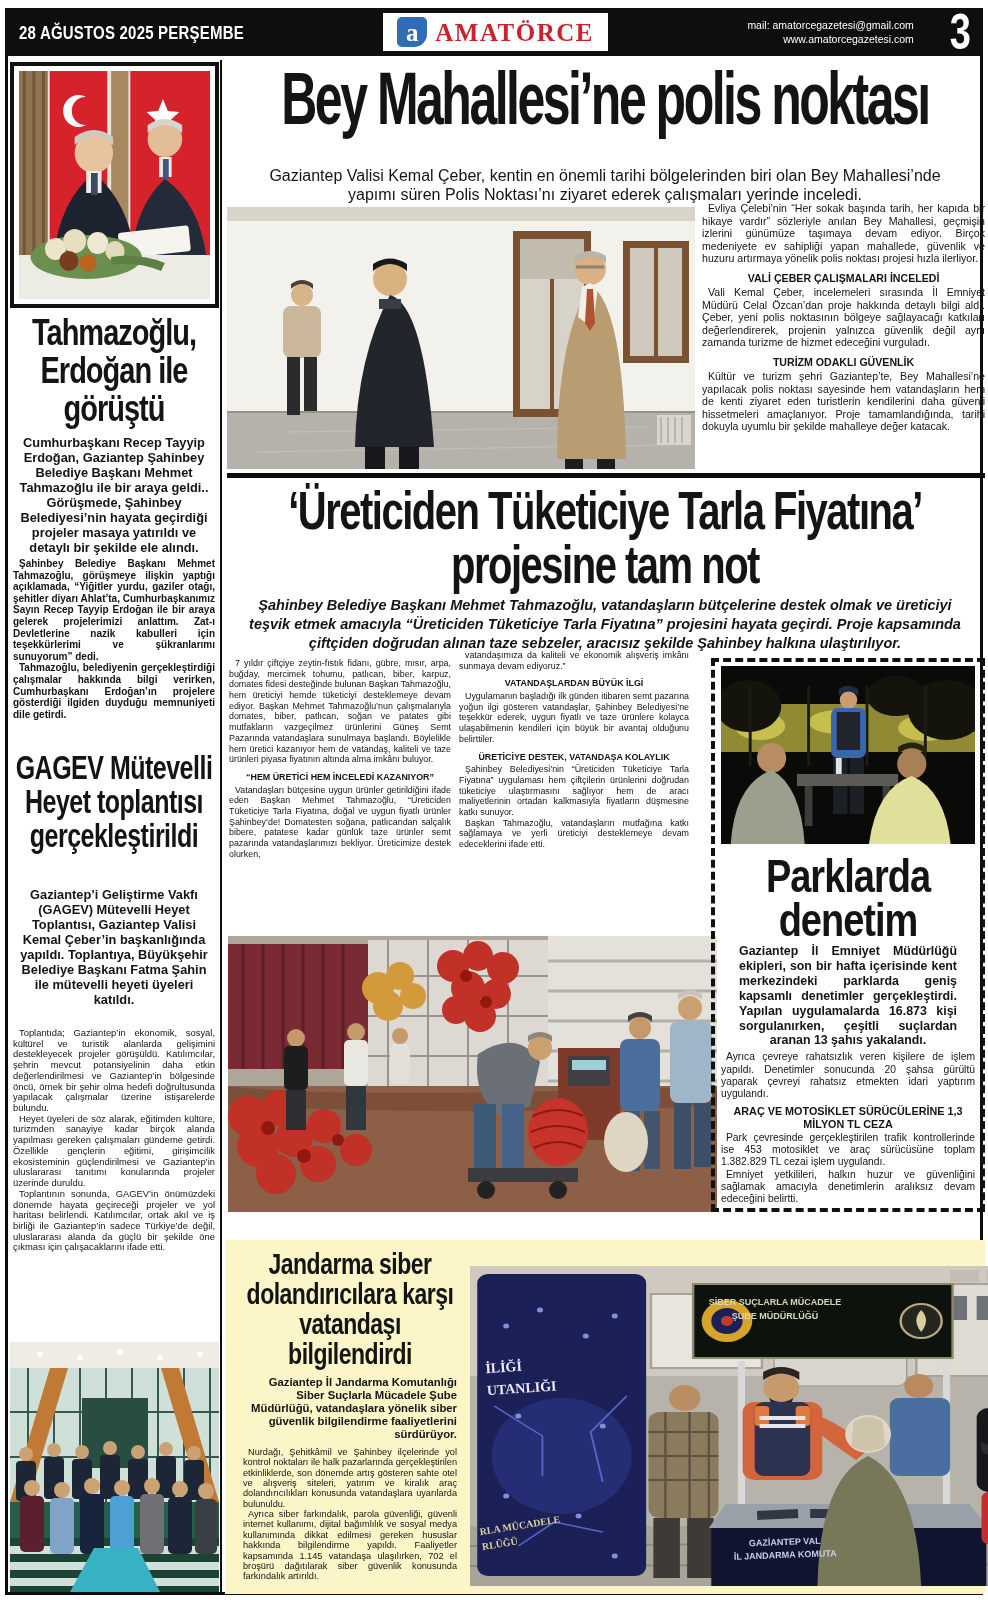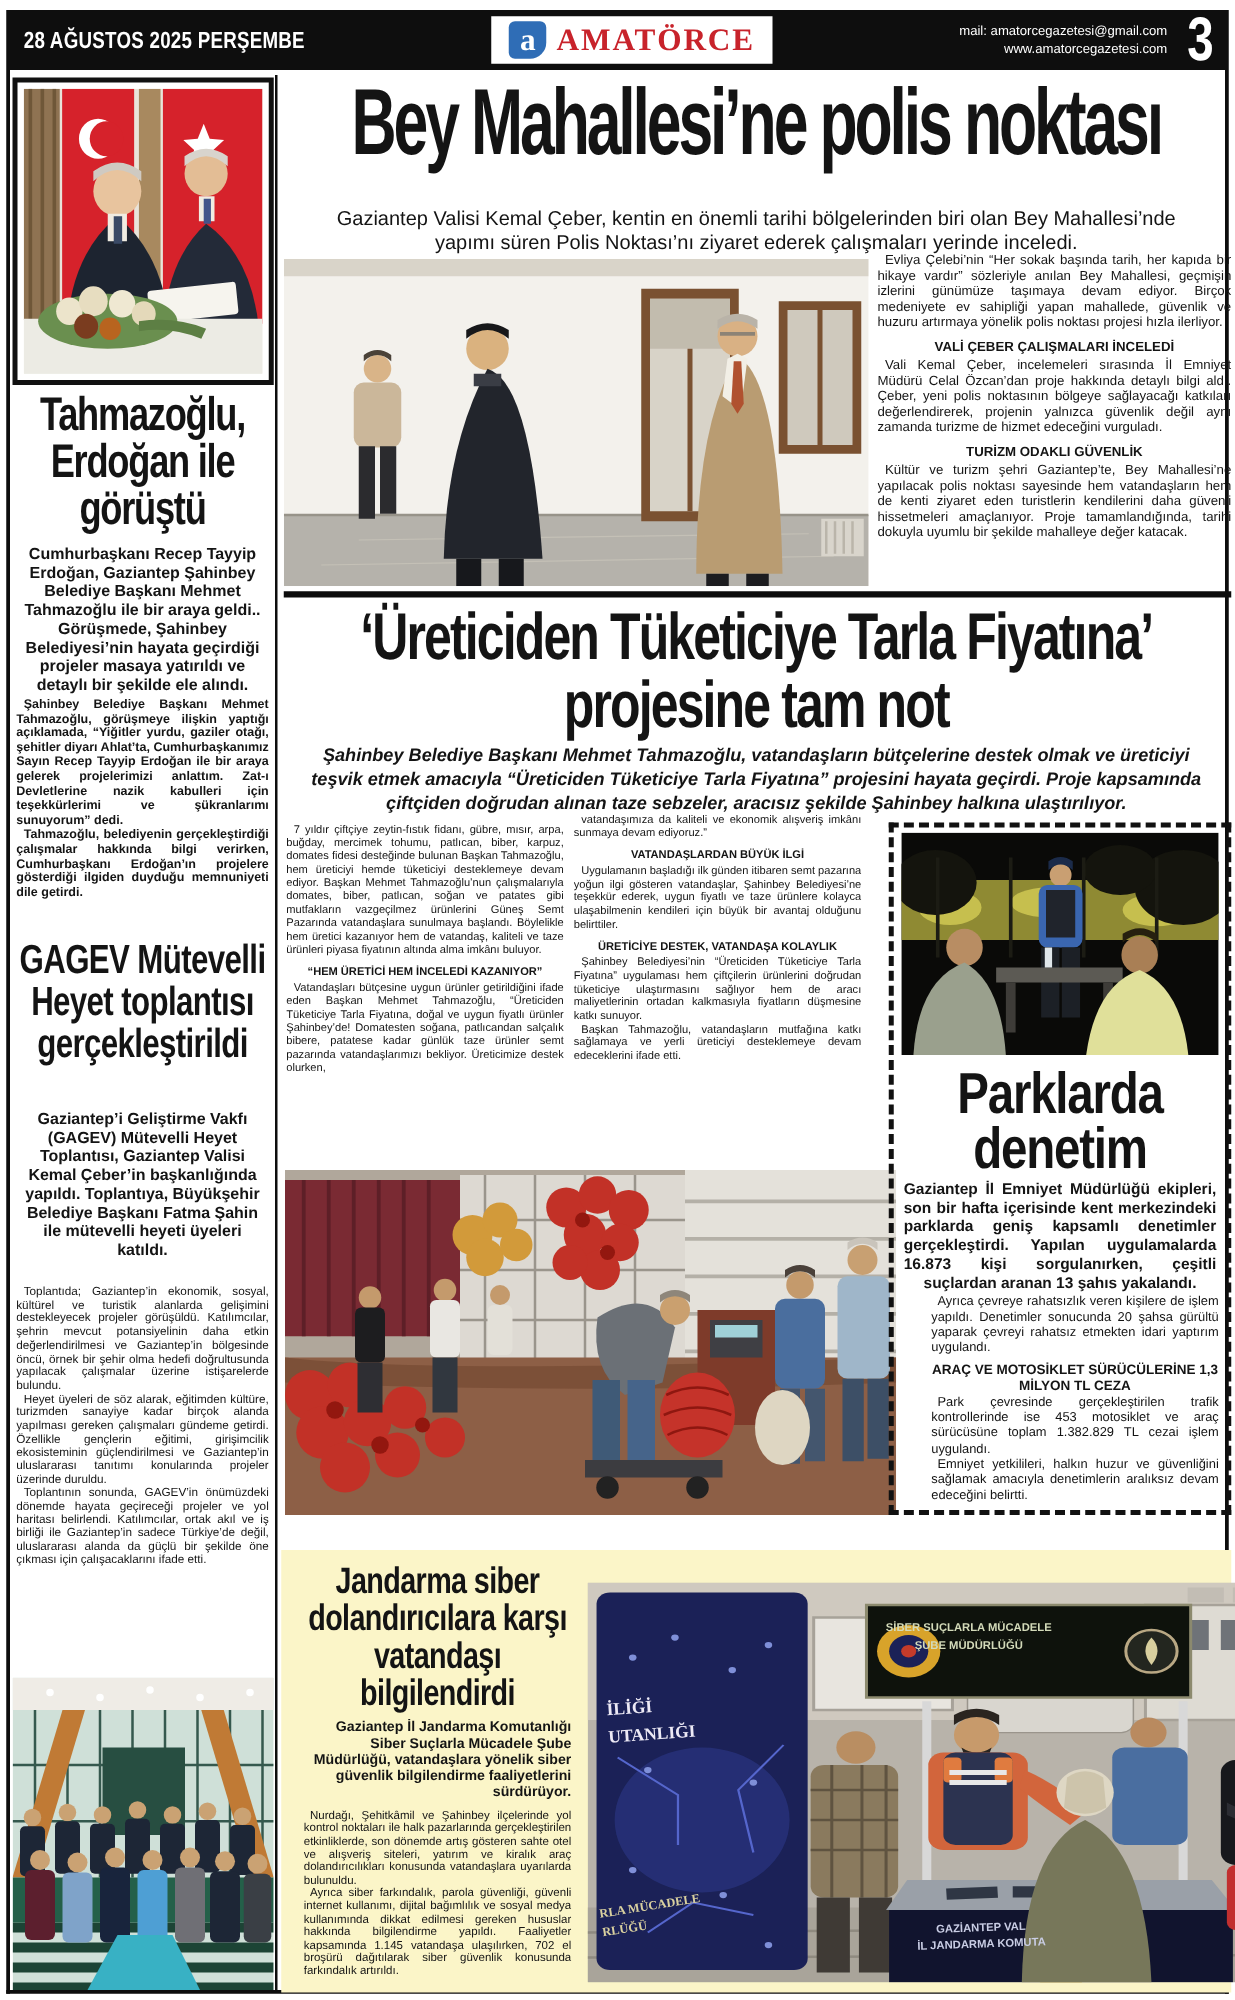--- a/index.html
+++ b/index.html
@@ -6,21 +6,21 @@
   html,body{margin:0;padding:0;background:#ffffff;}
   .page{position:relative;width:988px;height:1600px;background:#fff;overflow:hidden;
         font-family:"Liberation Sans",sans-serif;color:#141414;}
   
   .frame-l{position:absolute;left:5px;top:56px;width:3px;height:1539px;background:#0d0d0d;}
   .frame-r{position:absolute;left:980px;top:56px;width:3px;height:1539px;background:#0d0d0d;}
   .frame-b{position:absolute;left:5px;top:1592px;width:978px;height:3px;background:#0d0d0d;}
   .col-divider{position:absolute;left:220px;top:60px;width:2px;height:1532px;background:#0d0d0d;}
   
   .header-bar{position:absolute;left:5px;top:8px;width:978px;height:48px;background:#0e0e0e;
-              display:flex;align-items:center;}
+              display:flex;align-items:center;gap:20px;}
   .header-date{color:#fff;font-weight:bold;font-size:15px;margin-left:14px;white-space:nowrap;
                transform:scaleY(1.25);transform-origin:center left;letter-spacing:.2px;}
   .logo-box{background:#fff;margin:0 auto;height:38px;display:flex;align-items:center;
             padding:0 14px;gap:8px;}
   .logo-a{background:#2f6db6;color:#fff;width:30px;height:30px;border-radius:5px 5px 13px 5px;
           display:flex;align-items:center;justify-content:center;font-size:25px;font-weight:bold;
           font-family:"Liberation Serif",serif;line-height:1;}
   .logo-name{color:#c8232b;font-family:"Liberation Serif",serif;font-weight:bold;font-size:25px;
              letter-spacing:1.5px;line-height:1;}
   .header-mail{color:#fff;font-size:10.5px;text-align:right;line-height:1.35;margin-right:16px;}
@@ -66,22 +66,22 @@
   .photo2{left:227px;top:207px;width:468px;height:262px;}
   .photo4{left:228px;top:936px;width:489px;height:276px;}
   
   .parklar-box{position:absolute;left:711px;top:658px;width:274px;height:554px;border:4px dashed #111;
                box-sizing:border-box;padding:4px 6px 0;overflow:hidden;}
   .photo3{position:relative;width:100%;height:178px;overflow:hidden;}
   .photo3 svg{display:block;width:100%;height:100%;}
   .h-parklar{text-align:center;font-size:38px;letter-spacing:-1px;line-height:.95;
              transform:scaleY(1.22);transform-origin:top center;margin:10px 0 18px;}
   .lead-parklar{font-weight:bold;font-size:12.4px;line-height:1.2;text-align:justify;
-                text-align-last:center;margin:2px 2px 0;}
-  .parklar-body{font-size:10.3px;line-height:1.2;margin-top:3px;margin-left:24px;}
+                text-align-last:center;margin:2px 18px 0;}
+  .parklar-body{font-size:10.3px;line-height:1.2;margin-top:3px;}
   .parklar-body p{margin:0;text-align:justify;text-indent:5px;}
   .parklar-sub{font-weight:bold;text-align:center;font-size:10.8px;line-height:1.2;margin:4px 0 1px;}
   
   .yellow-box{position:absolute;left:225px;top:1240px;width:760px;height:354px;background:#fbf5c8;}
   .jand-text{position:absolute;left:243px;top:1250px;width:214px;height:340px;overflow:hidden;}
   .h-jand{text-align:center;font-size:23px;letter-spacing:-.5px;line-height:1.02;
           transform:scaleY(1.28);transform-origin:top center;margin:0 0 32px;}
   .lead-jand{font-weight:bold;font-size:11.3px;line-height:1.15;text-align:right;margin:0 0 6px;}
   .jand-body{font-size:9.2px;line-height:1.13;}
   .jand-body p{margin:0;text-align:justify;text-indent:5px;}

